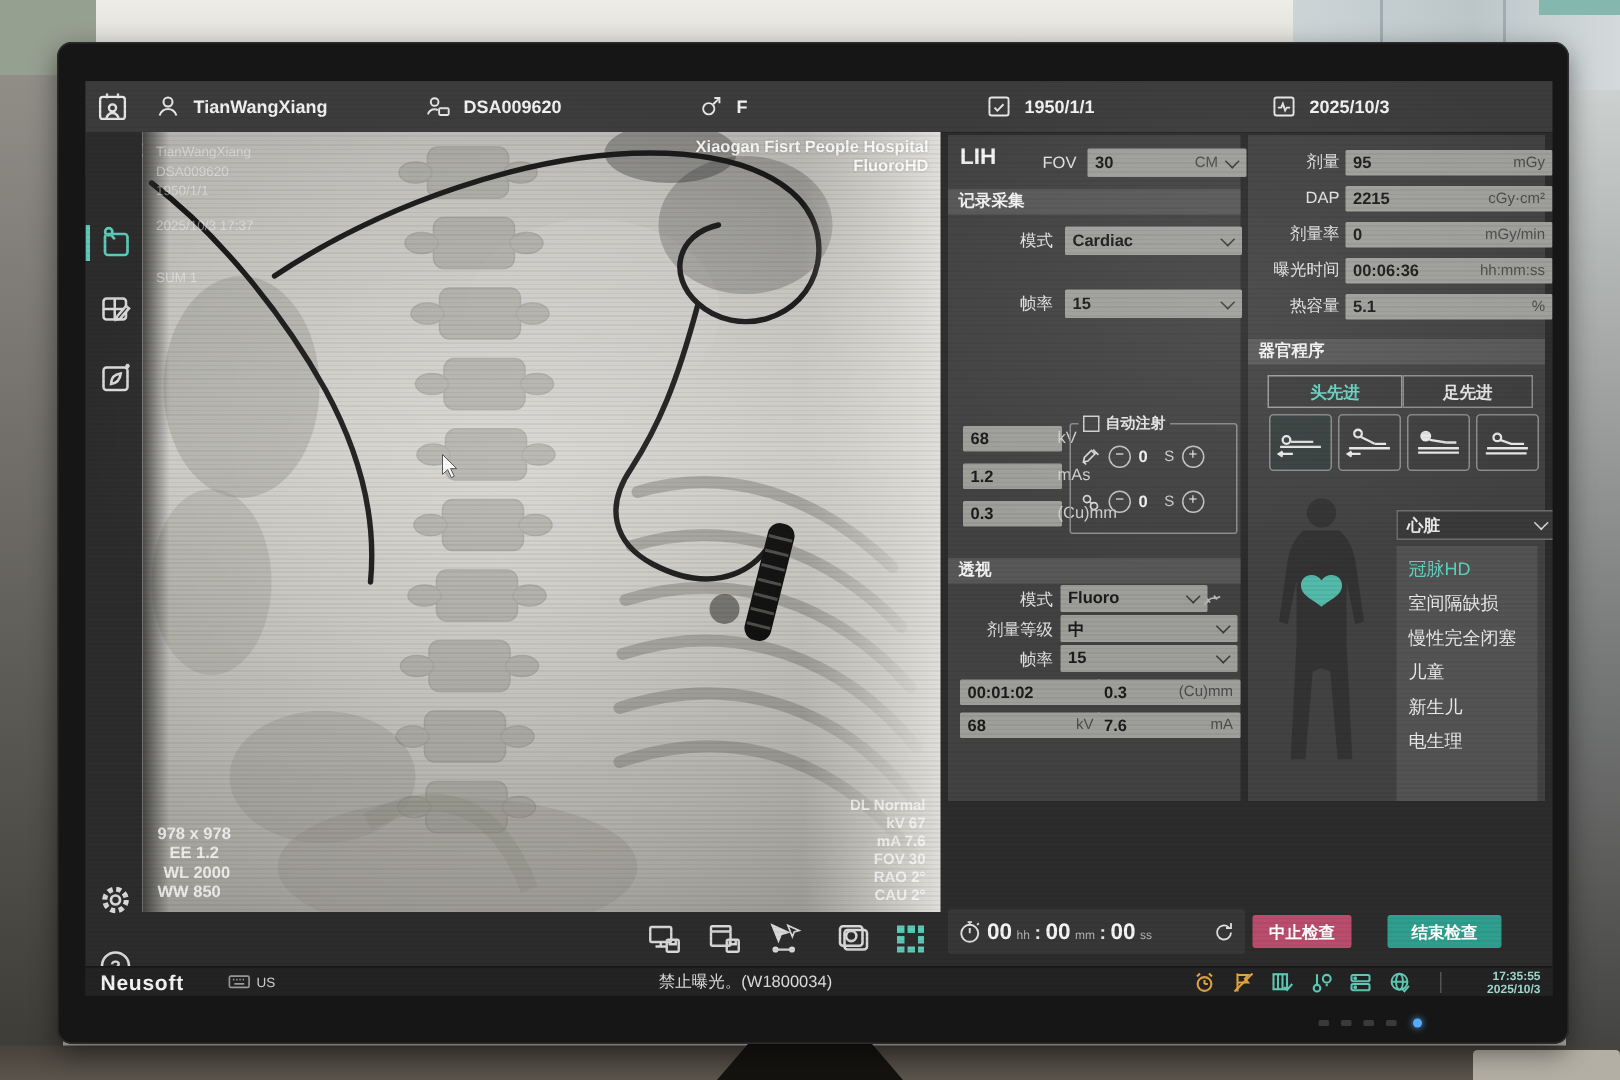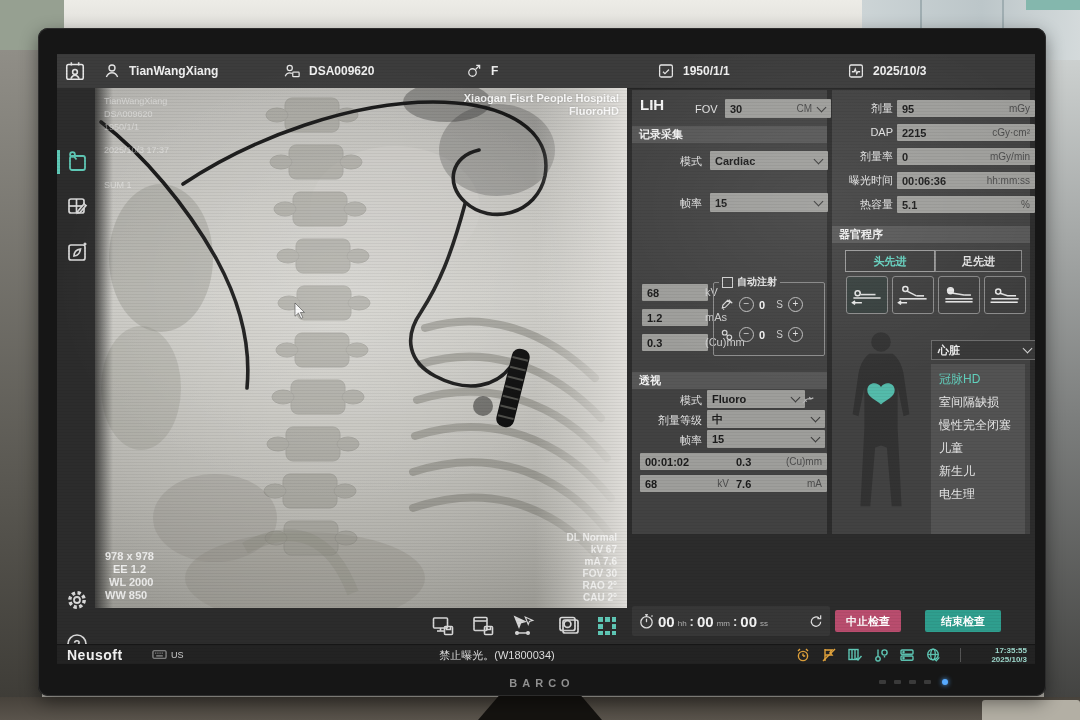--- a/index.html
+++ b/index.html
@@ -109,21 +109,20 @@
     <div class="abs cab-line" style="left:140px;"></div>
   </div>
   <div class="abs room-teal"></div>
   <div class="abs wall-left"></div>
   <div class="abs wall-right"></div>
   <div class="abs desk"></div>
   <div class="abs desk-pad"></div>
   <div class="abs stand"></div>
 
   <div class="abs monitor">
-    <div class="abs barco">BARCO</div>
     <div class="abs bezel-btn" style="right:160px;"></div>
     <div class="abs bezel-btn" style="right:145px;"></div>
     <div class="abs bezel-btn" style="right:130px;"></div>
     <div class="abs bezel-btn" style="right:115px;"></div>
     <div class="abs bezel-led" style="right:98px;"></div>
 
     <div class="abs screen">
 
       <div class="abs topbar">
         <div class="abs tb-item" style="left:7px;">

